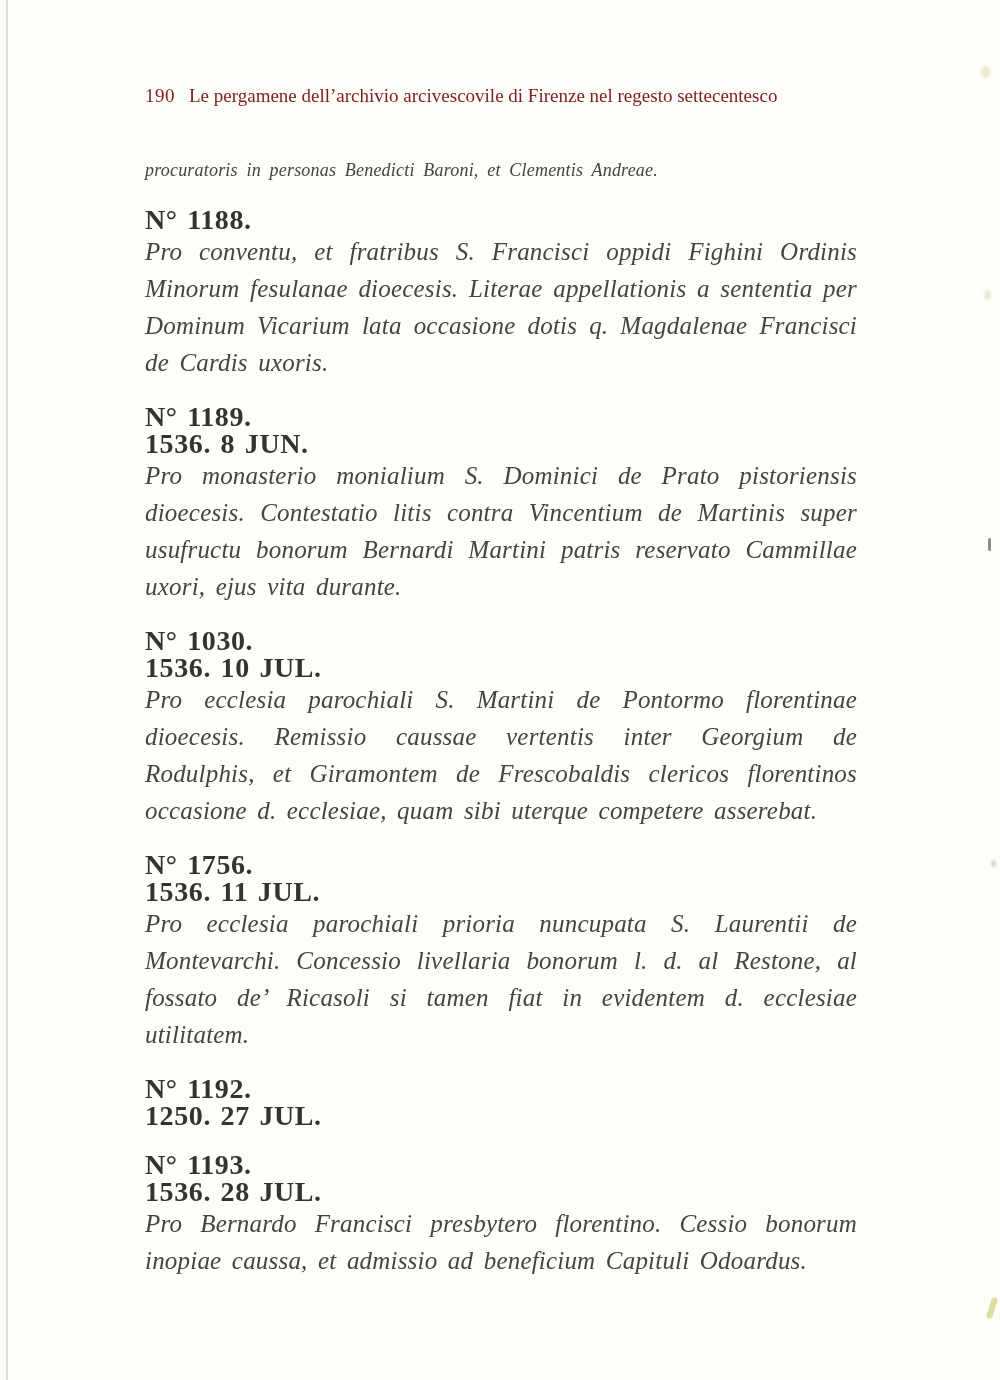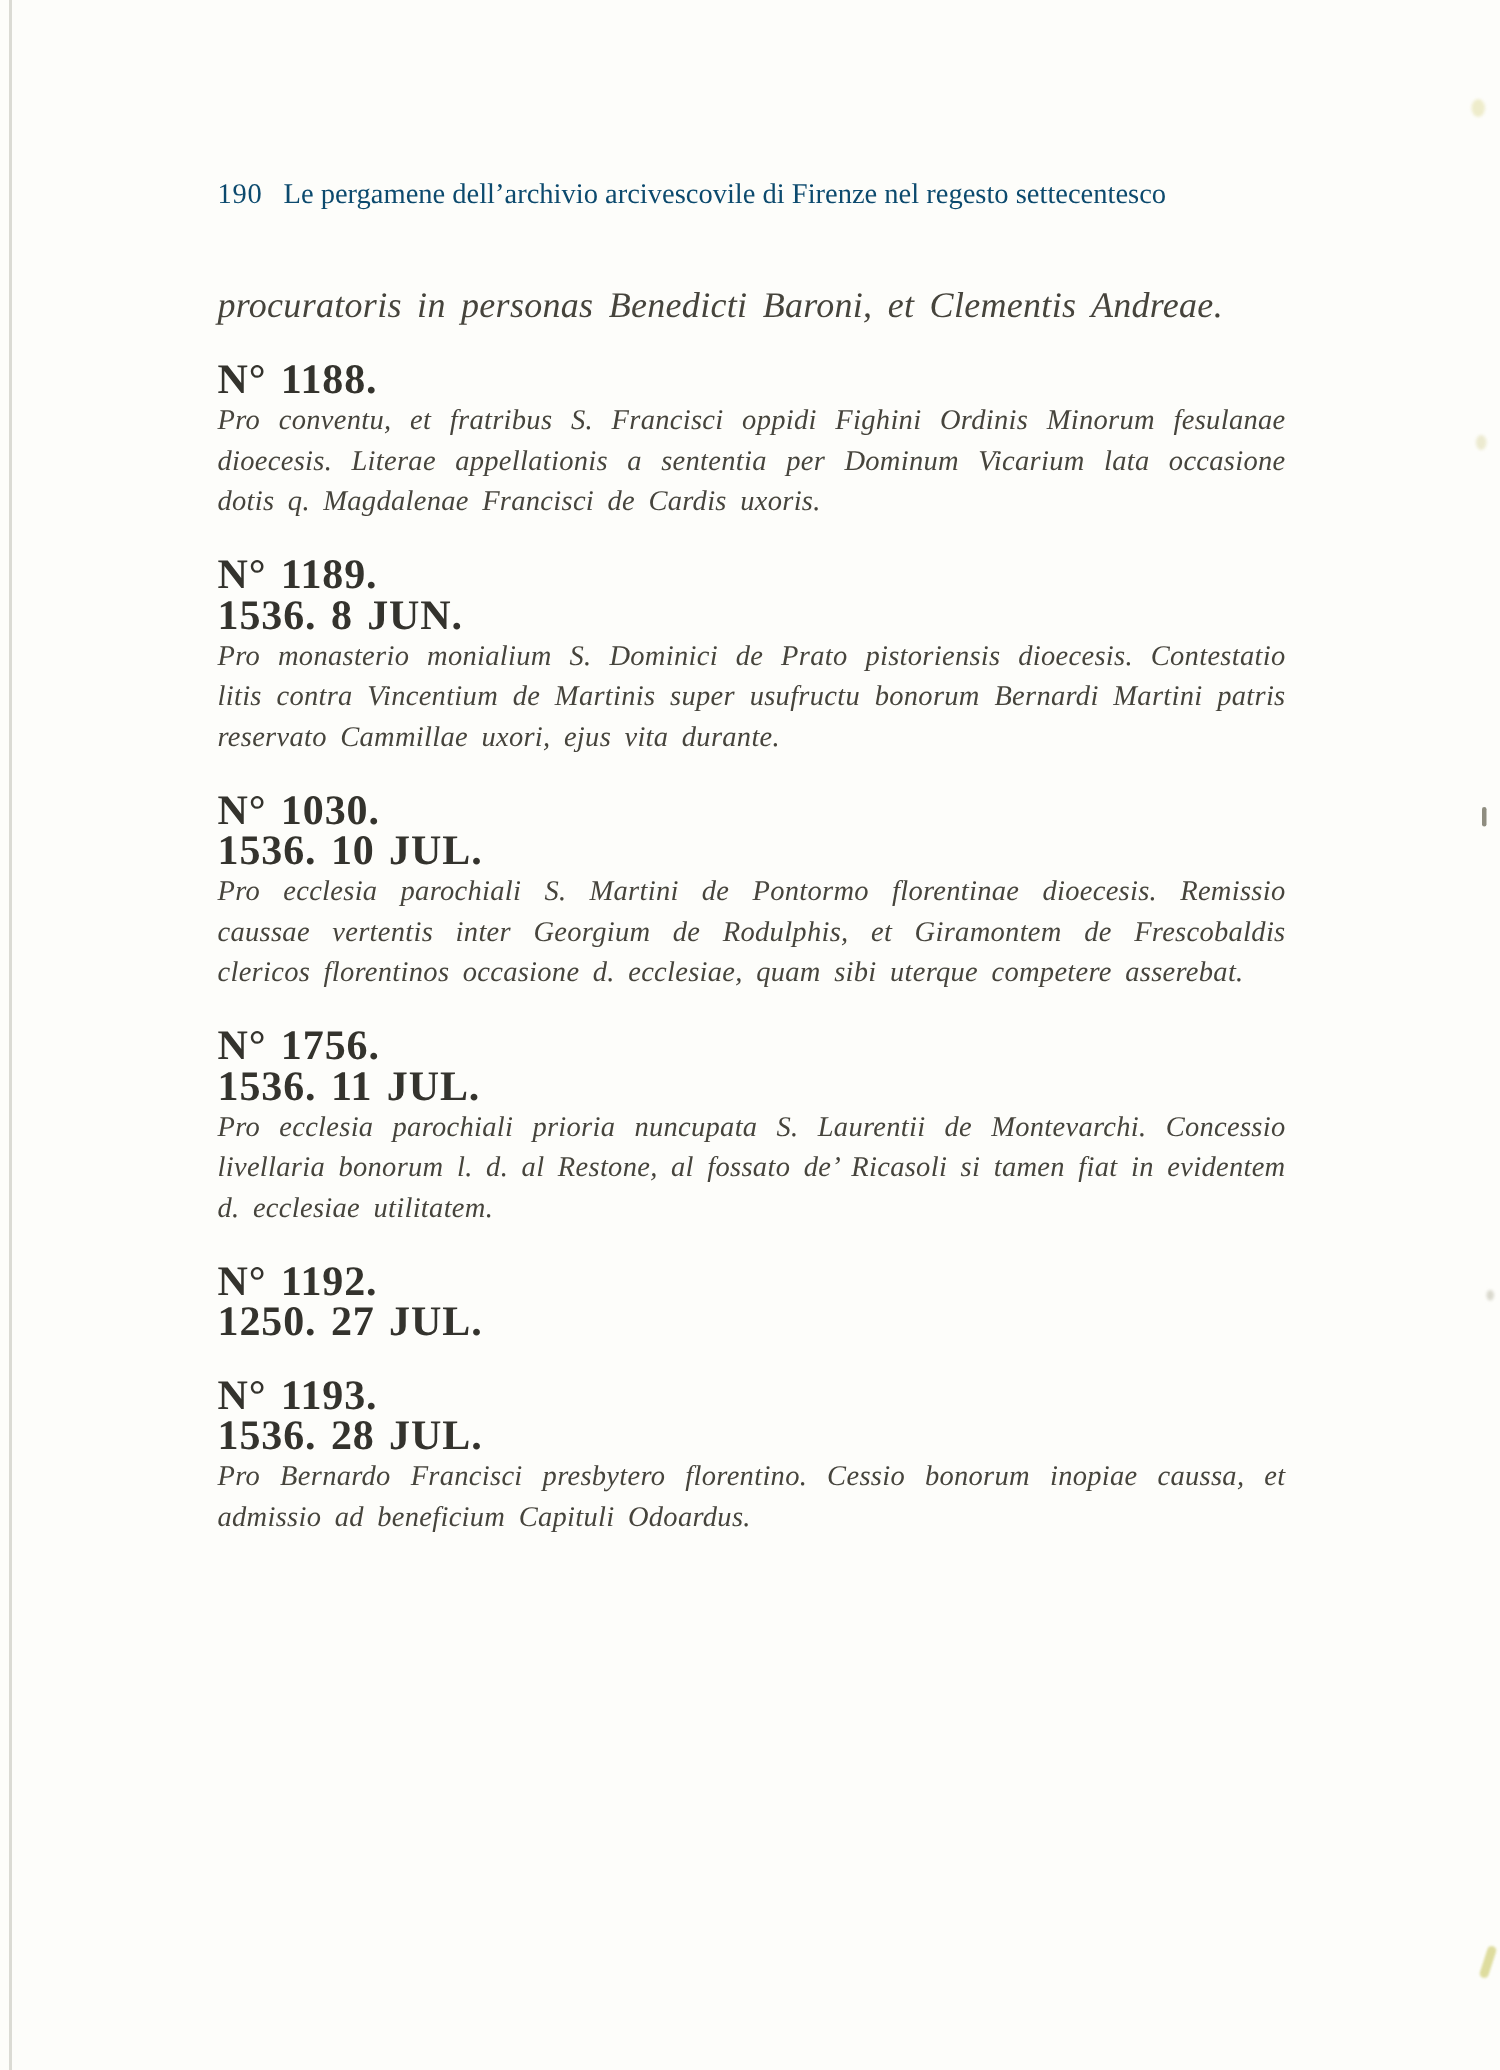--- a/index.html
+++ b/index.html
@@ -24,55 +24,55 @@
     height: 1380px;
     background: #dbdbd4;
   }
   .content {
     position: absolute;
     left: 145px;
     top: 0;
     width: 712px;
   }
   .running-head {
-    margin-top: 116px;
+    margin-top: 82px;
     font-size: 19px;
     line-height: 27px;
-    color: #0c4a6e;
+    color: #7f1d1d;
     white-space: nowrap;
   }
   .running-head .page-num {
     margin-right: 14px;
     letter-spacing: 0.5px;
   }
   .continuation {
     margin-top: 48px;
     font-style: italic;
-    font-size: 24px;
+    font-size: 18px;
     line-height: 27px;
     color: #46443c;
     word-spacing: 4px;
     letter-spacing: 0.2px;
   }
   .entry {
     margin-top: 22px;
   }
   .entry-number,
   .entry-date {
     font-weight: 700;
     font-size: 28px;
     line-height: 27px;
     color: #34332d;
     letter-spacing: 0.6px;
     word-spacing: 2px;
   }
   .entry-text {
     font-style: italic;
-    font-size: 19px;
-    line-height: 27px;
+    font-size: 25px;
+    line-height: 37px;
     color: #46443c;
     text-align: justify;
     word-spacing: 4px;
     letter-spacing: 0.2px;
   }
   
   .artifact {
     position: absolute;
     border-radius: 50%;
   }

